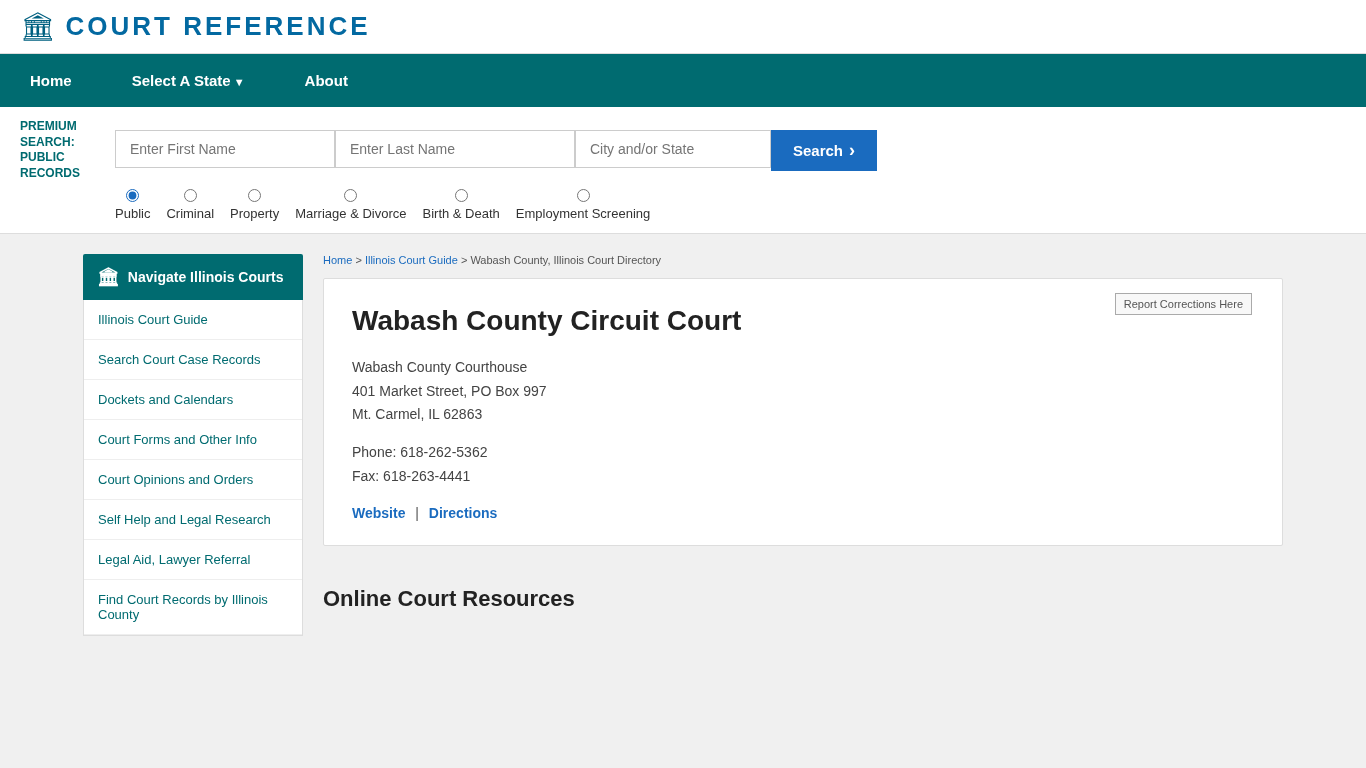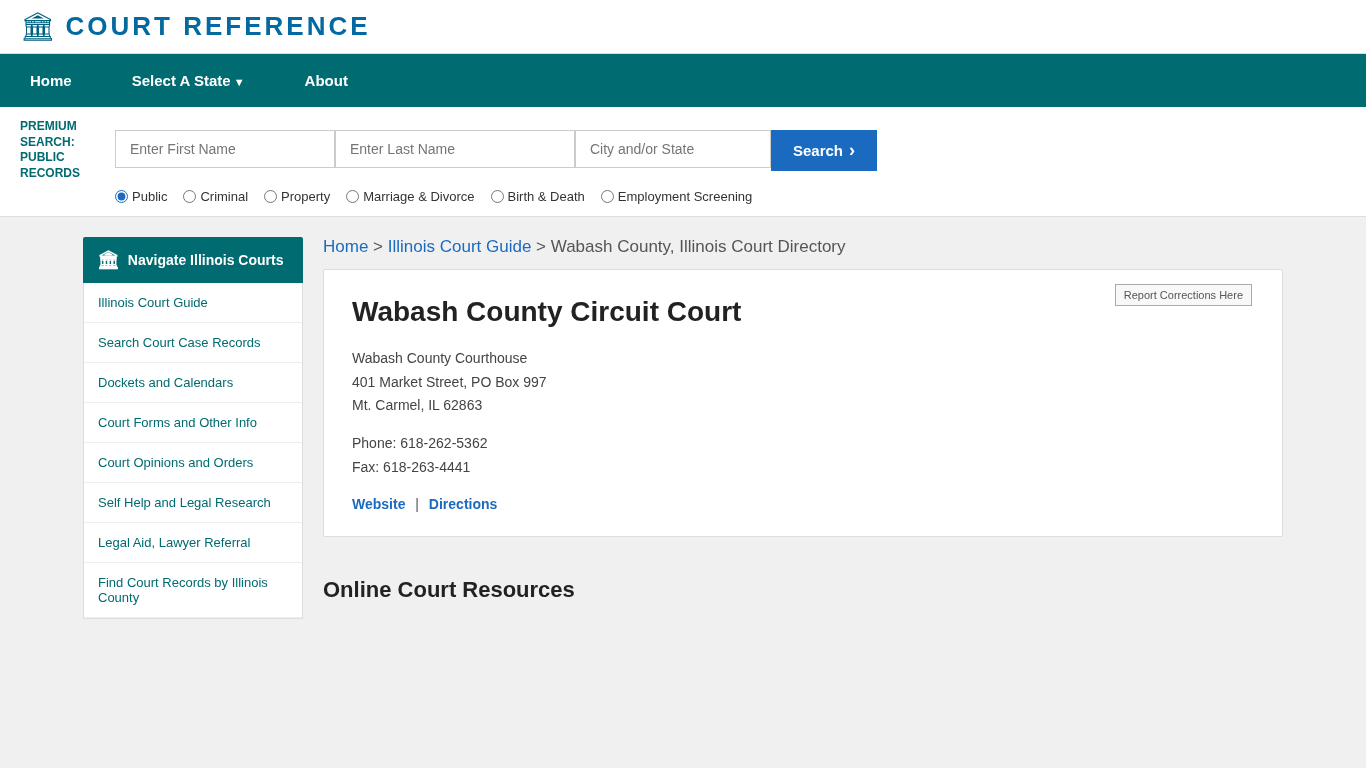--- a/index.html
+++ b/index.html
@@ -19,37 +19,37 @@
     #search-bar { background: #fff; padding: 12px 20px; display: flex; align-items: center; border-bottom: 1px solid #ddd; flex-wrap: wrap; }
     .premium-label { color: #006b70; font-size: 12px; font-weight: bold; margin-right: 15px; width: 80px; line-height: 1.3; }
     .search-inputs { display: flex; align-items: flex-start; flex: 1; }
     .search-inputs input { padding: 10px 14px; border: 1px solid #ccc; font-size: 14px; color: #999; }
     .search-inputs input.fname { width: 220px; }
     .search-inputs input.lname { width: 240px; }
     .search-inputs input.city { width: 196px; }
     .search-btn { background: #1a6bbf; color: #fff; border: none; padding: 10px 22px; font-size: 15px; font-weight: bold; cursor: pointer; display: flex; align-items: center; gap: 6px; }
     .search-btn::after { content: '›'; font-size: 18px; }
     .radio-row { width: 100%; margin-top: 8px; margin-left: 95px; display: flex; gap: 16px; align-items: center; }
-    .radio-row label { display: flex; align-items: center; gap: 4px; font-size: 13px; color: #333; cursor: pointer; }
+    .radio-row label { display: flex; align-items: center; gap: 4px; font-size: 13px; color: #333; cursor: pointer; flex-direction: column; }
     .radio-row input[type="radio"] { accent-color: #1a6bbf; }
 
     
     #main { display: flex; padding: 20px; gap: 20px; max-width: 1240px; margin: 0 auto; }
 
     
     #sidebar { width: 220px; flex-shrink: 0; }
     .sidebar-header { background: #006b70; color: #fff; padding: 12px 14px; display: flex; align-items: center; gap: 8px; font-weight: bold; font-size: 14px; border-radius: 2px 2px 0 0; }
     .sidebar-header .sidebar-icon { font-size: 18px; }
     .sidebar-menu { background: #fff; border: 1px solid #ddd; border-top: none; }
     .sidebar-menu a { display: block; padding: 12px 14px; color: #006b70; text-decoration: none; border-bottom: 1px solid #eee; font-size: 13px; }
     .sidebar-menu .last-item { padding: 12px 14px; color: #006b70; font-size: 13px; border-bottom: 1px solid #eee; }
 
     
     #content { flex: 1; }
-    .breadcrumb { font-size: 17px; color: #555; margin-bottom: 12px; }
+    .breadcrumb { font-size: 11px; color: #555; margin-bottom: 12px; }
     .breadcrumb a { color: #1a6bbf; text-decoration: none; }
     .court-card { background: #fff; border: 1px solid #ddd; padding: 24px 28px; border-radius: 2px; position: relative; }
     .report-btn { position: absolute; top: 14px; right: 30px; border: 1px solid #aaa; background: #f8f8f8; color: #555; font-size: 11px; padding: 4px 8px; cursor: pointer; }
     .court-name { font-size: 28px; font-weight: bold; color: #222; line-height: 1.3; margin-bottom: 16px; }
     .address-block { color: #444; font-size: 14px; line-height: 1.7; margin-bottom: 14px; }
     .contact-block { color: #444; font-size: 14px; line-height: 1.7; margin-bottom: 16px; }
     .links-row { font-size: 14px; }
     .links-row a { color: #1a6bbf; font-weight: bold; text-decoration: none; text-align: center; }
     .links-row span { color: #555; margin: 0 6px; }
     .section-title { font-size: 22px; font-weight: bold; color: #222; margin-top: 40px; margin-bottom: 10px; }

